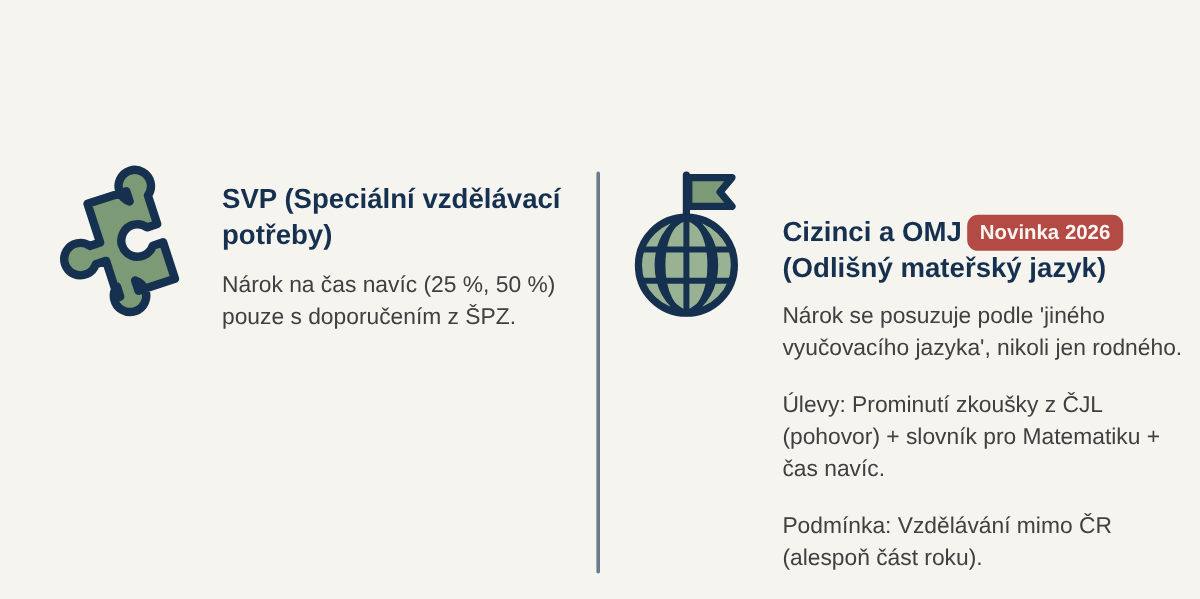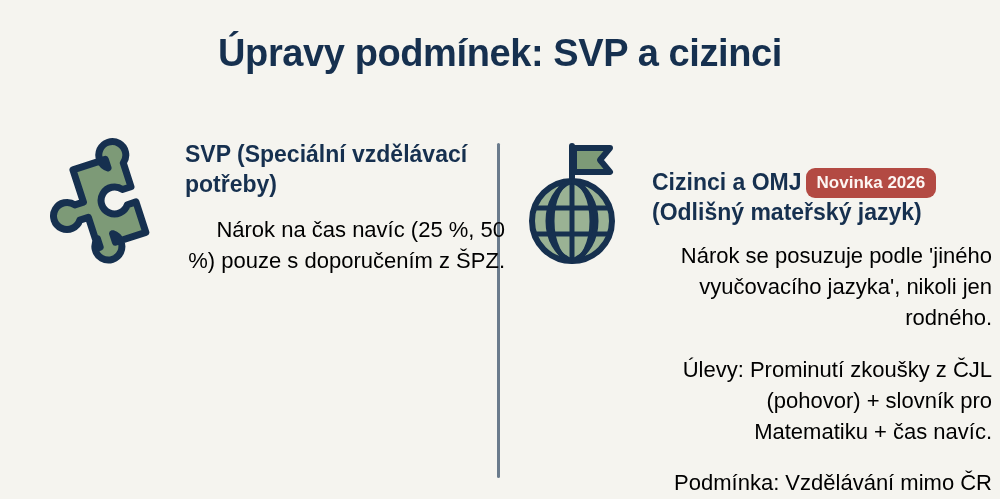--- a/index.html
+++ b/index.html
@@ -59,21 +59,21 @@
 
   .icon-box {
     position: absolute;
     left: 0;
     top: 8px;
     width: 130px;
     height: 130px;
   }
   .col-body {
     position: absolute;
-    top: 4px;
+    top: 15px;
     left: 140px;
     width: 320px;
   }
   .col-heading {
     font-size: 23px;
     font-weight: bold;
     color: #16304f;
     line-height: 1.3;
     margin: 0 0 14px 0;
     padding-top: 6px;
@@ -85,38 +85,36 @@
     font-size: 17px;
     font-weight: bold;
     line-height: 1;
     padding: 6px 11px 7px 11px;
     border-radius: 9px;
     vertical-align: 2px;
     margin-left: 4px;
     white-space: nowrap;
   }
   .para {
-    font-size: 22px;
-    color: #000000;
+    font-size: 19px;
+    color: #404040;
     line-height: 1.42;
     margin: 0 0 19px 0;
-    text-align: right;
   }
   .para:last-child { margin-bottom: 0; }
   .col-right .col-body { width: 340px; margin-top: 28px; }
   .col-right .col-heading { margin-bottom: 12px; }
   .col-right .para { margin-bottom: 20px; }
   svg { display: block; overflow: visible; }
 </style>
 </head>
 <body>
 
 <div class="slide">
 
-  <div class="slide-title">Úpravy podmínek: SVP a cizinci</div>
 
   <div class="columns">
 
     <div class="divider"></div>
 
     <div class="col col-left">
 
       <div class="icon-box">
         <svg width="130" height="130" viewBox="0 0 130 130" aria-hidden="true">
           <g transform="rotate(-18 65 65)">

